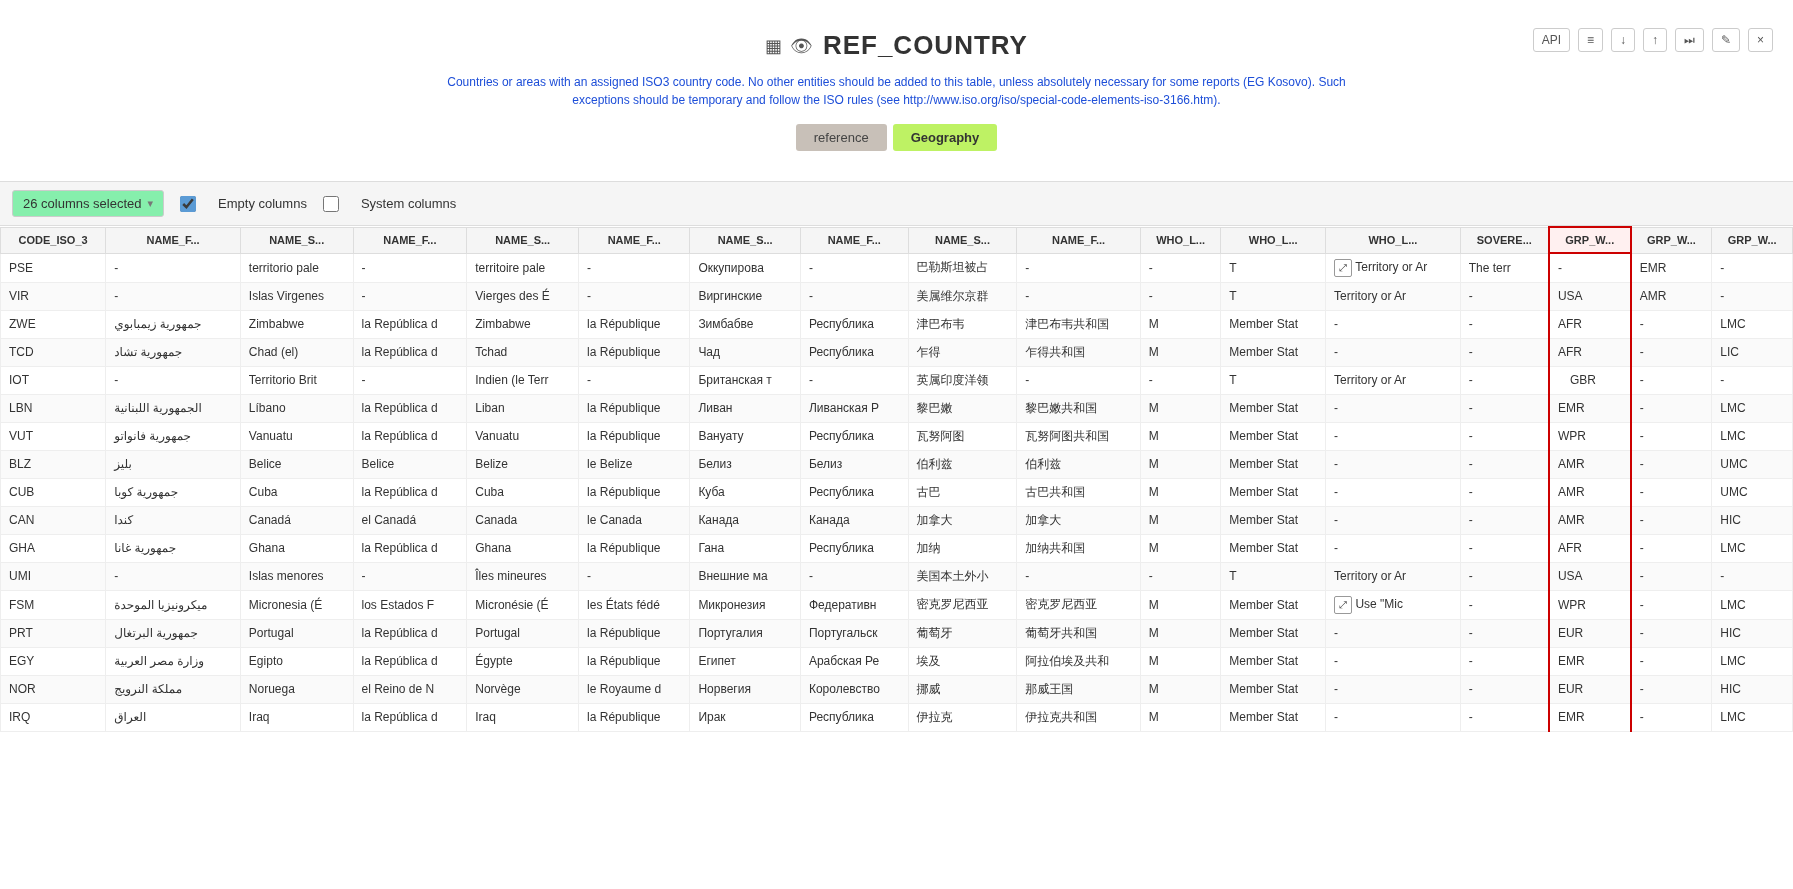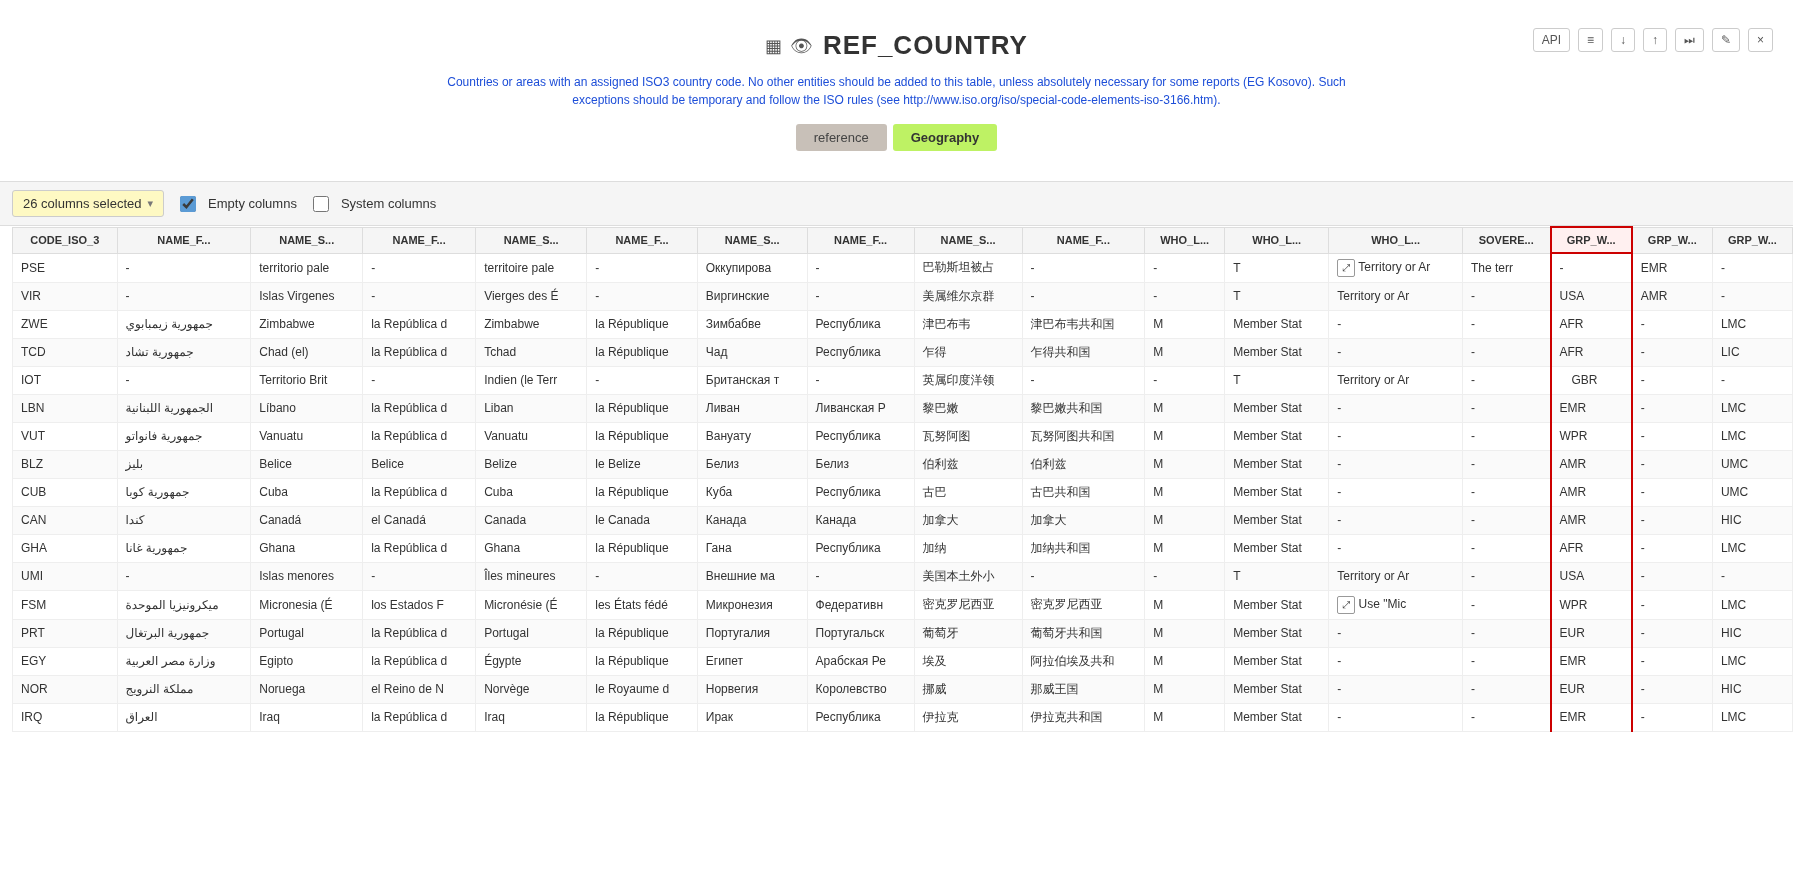--- a/index.html
+++ b/index.html
@@ -95,50 +95,49 @@
       padding: 8px 12px;
       display: flex;
       align-items: center;
       gap: 16px;
     }
 
     .col-selector {
       display: flex;
       align-items: center;
       gap: 6px;
-      background: #fef9c3;
+      background: #86efac;
       border: 1px solid #ccc;
       border-radius: 3px;
       padding: 5px 10px;
       cursor: pointer;
       font-size: 13px;
       justify-content: flex-end;
     }
 
     .col-selector .arrow { font-size: 11px; color: #777; }
 
     .checkbox-label {
       display: flex;
       align-items: center;
-      gap: 12px;
+      gap: 22px;
       cursor: pointer;
       font-size: 13px;
     }
 
     .checkbox-label input[type="checkbox"] {
       width: 16px;
       height: 16px;
       accent-color: #5b9bd5;
     }
 
     .table-container {
       overflow-x: auto;
       overflow-y: auto;
       max-height: 520px;
-      margin-left: 12px;
     }
 
     table {
       border-collapse: collapse;
       width: max-content;
       min-width: 100%;
     }
 
     thead th {
       background: #f5f5f5;

